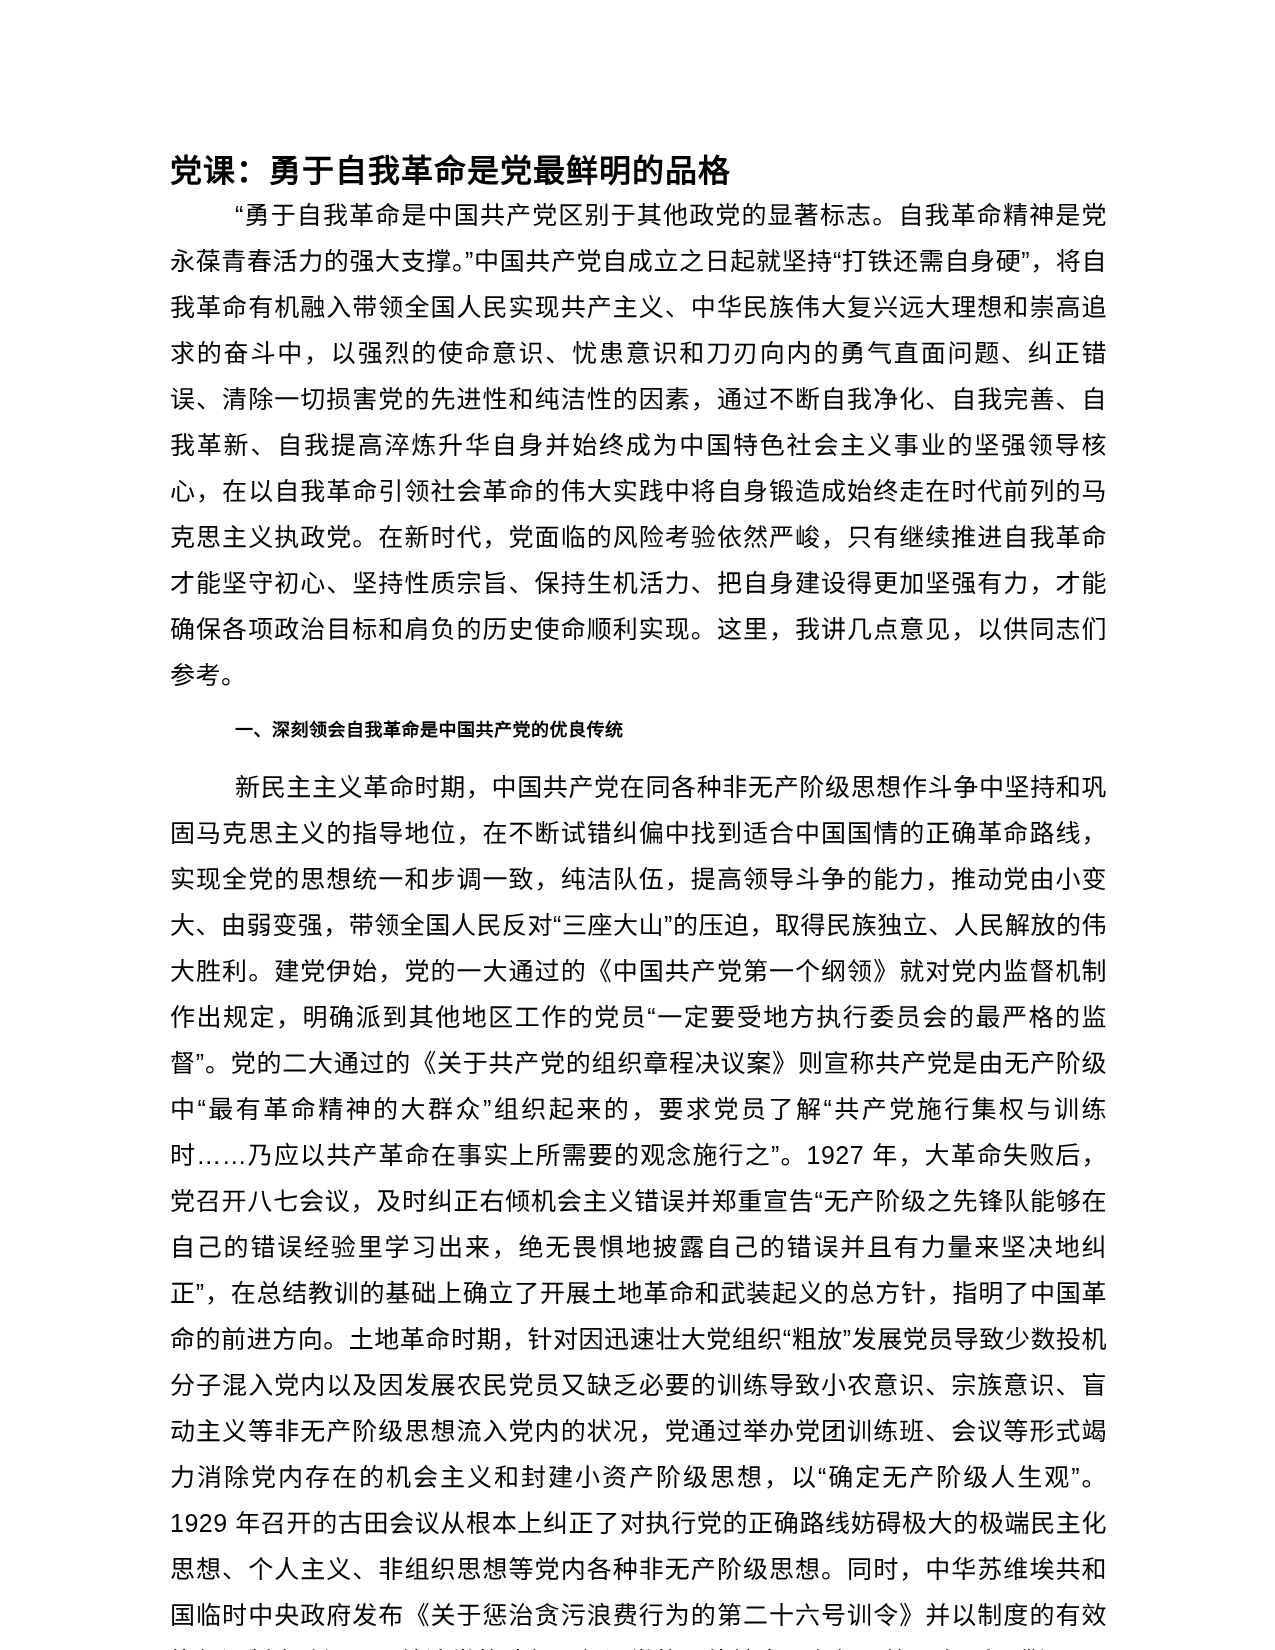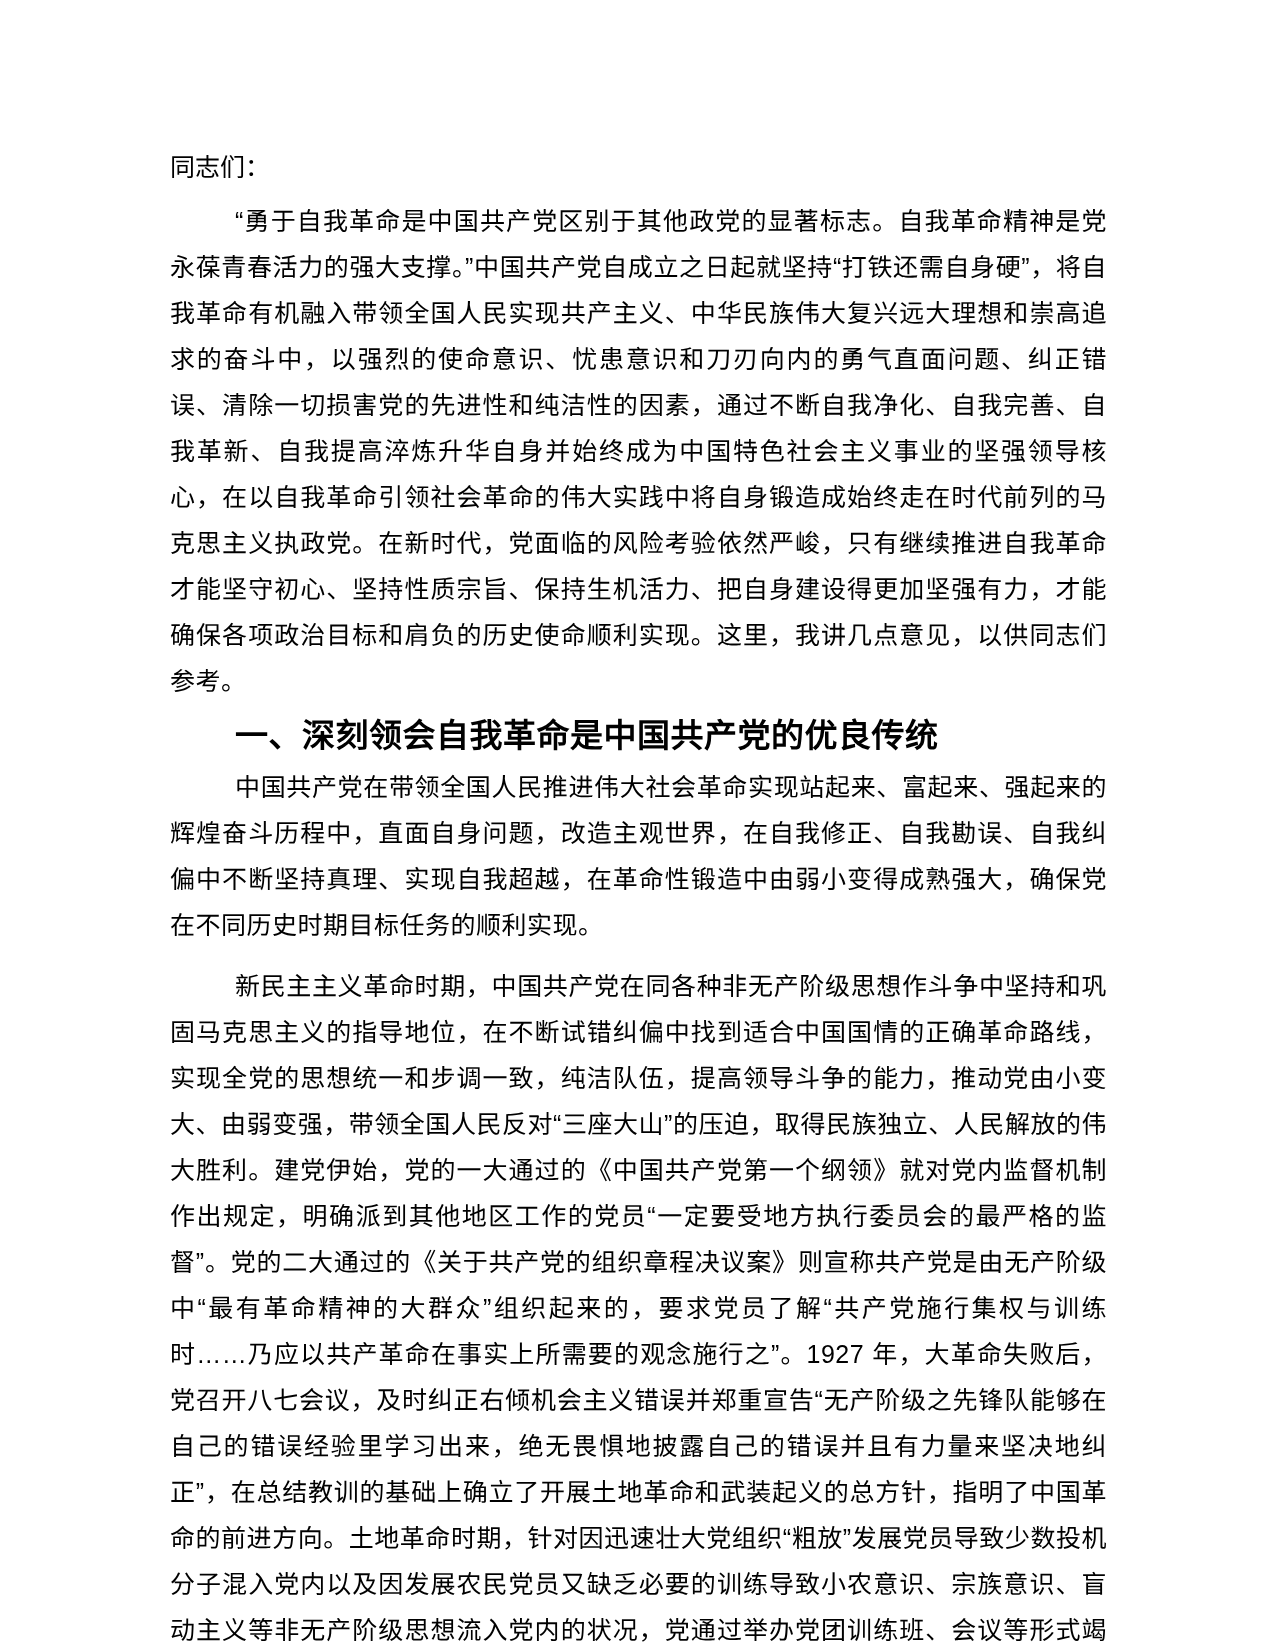--- a/index.html
+++ b/index.html
@@ -35,41 +35,40 @@
   }
   .para {
     margin: 0 0 15px 0;
     font-size: 25px;
     line-height: 46px;
     text-align: justify;
     text-indent: 65px;
     letter-spacing: 0.5px;
   }
   .section-heading {
-    margin: 0 0 10px 0;
-    font-size: 33px;
+    margin: 0 0 16px 0;
+    font-size: 18px;
     line-height: 34.5px;
     font-weight: bold;
     text-indent: 65px;
     letter-spacing: 0.5px;
     font-family: Liberation Serif, serif;
   }
   .body-para-last {
     margin-bottom: 4px;
   }
 </style>
 </head>
 <body>
 
 <div class="page">
 
+  <h1 class="doc-title">党课：勇于自我革命是党最鲜明的品格</h1>
 
-  <p class="salutation">同志们：</p>
 
   <p class="para">“勇于自我革命是中国共产党区别于其他政党的显著标志。自我革命精神是党永葆青春活力的强大支撑。”中国共产党自成立之日起就坚持“打铁还需自身硬”，将自我革命有机融入带领全国人民实现共产主义、中华民族伟大复兴远大理想和崇高追求的奋斗中，以强烈的使命意识、忧患意识和刀刃向内的勇气直面问题、纠正错误、清除一切损害党的先进性和纯洁性的因素，通过不断自我净化、自我完善、自我革新、自我提高淬炼升华自身并始终成为中国特色社会主义事业的坚强领导核心，在以自我革命引领社会革命的伟大实践中将自身锻造成始终走在时代前列的马克思主义执政党。在新时代，党面临的风险考验依然严峻，只有继续推进自我革命才能坚守初心、坚持性质宗旨、保持生机活力、把自身建设得更加坚强有力，才能确保各项政治目标和肩负的历史使命顺利实现。这里，我讲几点意见，以供同志们参考。</p>
 
   <h2 class="section-heading">一、深刻领会自我革命是中国共产党的优良传统</h2>
 
-  <p class="para">中国共产党在带领全国人民推进伟大社会革命实现站起来、富起来、强起来的辉煌奋斗历程中，直面自身问题，改造主观世界，在自我修正、自我勘误、自我纠偏中不断坚持真理、实现自我超越，在革命性锻造中由弱小变得成熟强大，确保党在不同历史时期目标任务的顺利实现。</p>
 
   <p class="para body-para-last">新民主主义革命时期，中国共产党在同各种非无产阶级思想作斗争中坚持和巩固马克思主义的指导地位，在不断试错纠偏中找到适合中国国情的正确革命路线，实现全党的思想统一和步调一致，纯洁队伍，提高领导斗争的能力，推动党由小变大、由弱变强，带领全国人民反对“三座大山”的压迫，取得民族独立、人民解放的伟大胜利。建党伊始，党的一大通过的《中国共产党第一个纲领》就对党内监督机制作出规定，明确派到其他地区工作的党员“一定要受地方执行委员会的最严格的监督”。党的二大通过的《关于共产党的组织章程决议案》则宣称共产党是由无产阶级中“最有革命精神的大群众”组织起来的，要求党员了解“共产党施行集权与训练时……乃应以共产革命在事实上所需要的观念施行之”。1927 年，大革命失败后，党召开八七会议，及时纠正右倾机会主义错误并郑重宣告“无产阶级之先锋队能够在自己的错误经验里学习出来，绝无畏惧地披露自己的错误并且有力量来坚决地纠正”，在总结教训的基础上确立了开展土地革命和武装起义的总方针，指明了中国革命的前进方向。土地革命时期，针对因迅速壮大党组织“粗放”发展党员导致少数投机分子混入党内以及因发展农民党员又缺乏必要的训练导致小农意识、宗族意识、盲动主义等非无产阶级思想流入党内的状况，党通过举办党团训练班、会议等形式竭力消除党内存在的机会主义和封建小资产阶级思想，以“确定无产阶级人生观”。1929 年召开的古田会议从根本上纠正了对执行党的正确路线妨碍极大的极端民主化思想、个人主义、非组织思想等党内各种非无产阶级思想。同时，中华苏维埃共和国临时中央政府发布《关于惩治贪污浪费行为的第二十六号训令》并以制度的有效执行遏制腐败问题，纯洁党的队伍，保证党的肌体健康。在红军第五次“反围剿”</p>
 
 </div>
 
 </body></html>

